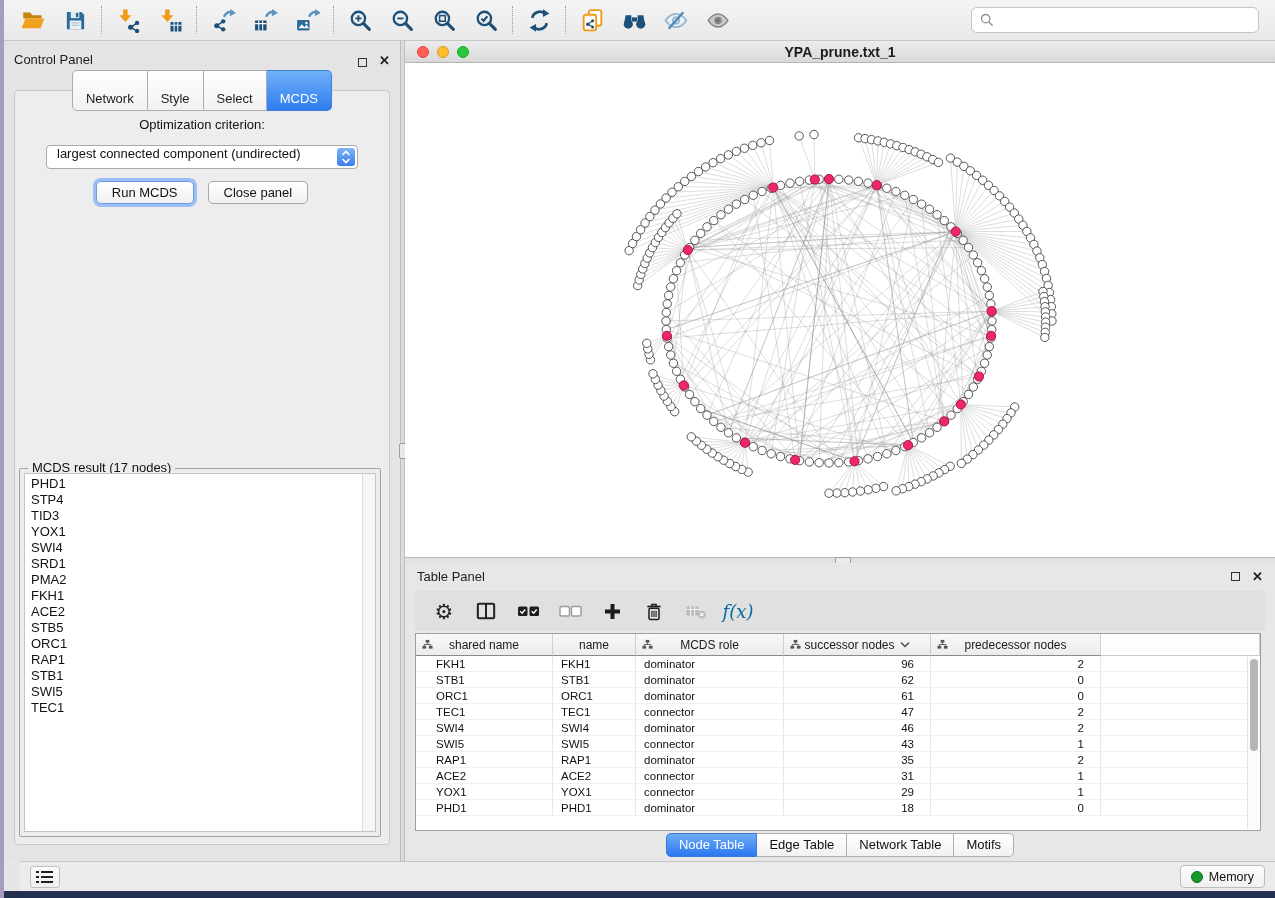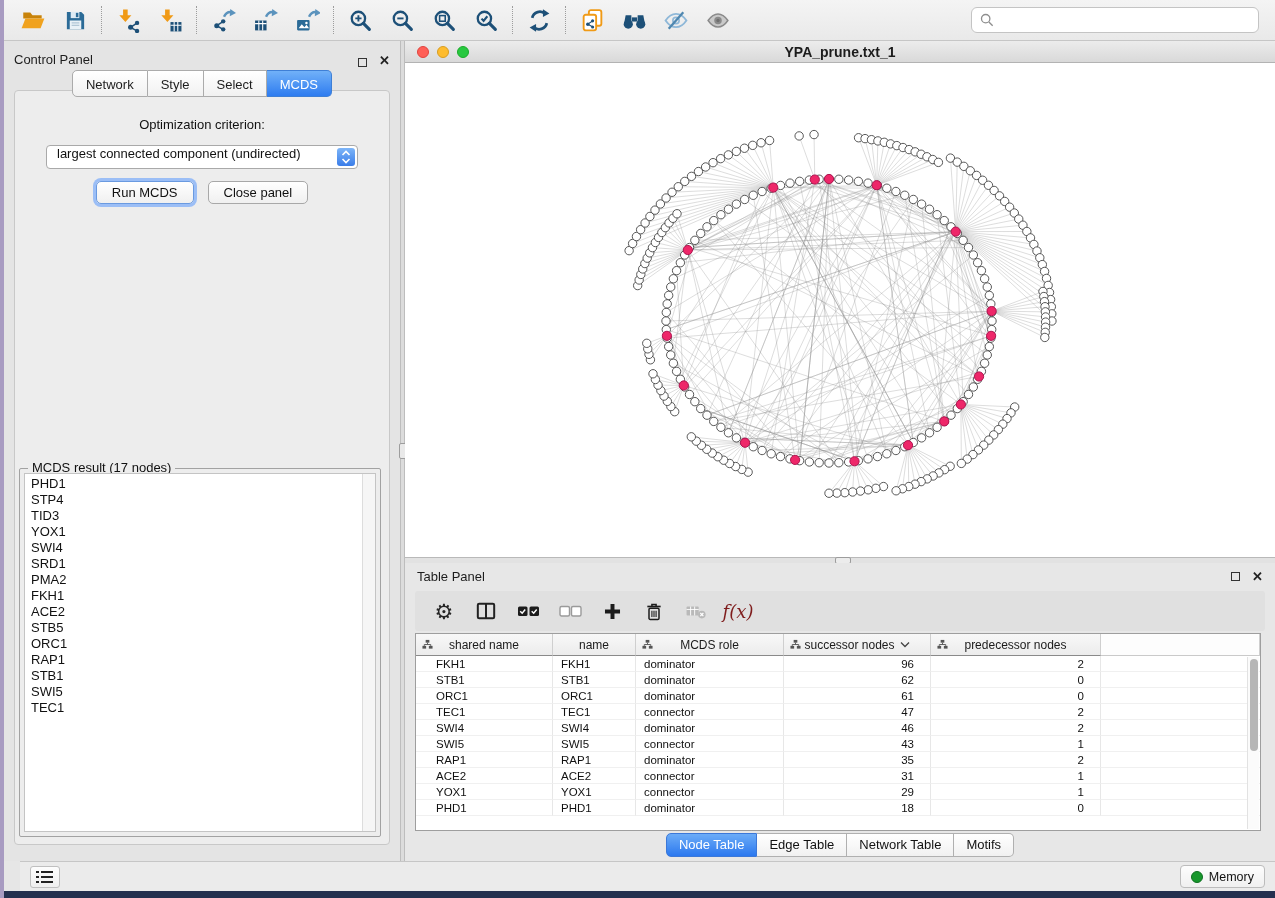--- a/index.html
+++ b/index.html
@@ -22,21 +22,21 @@
   .vsplit { position:absolute; left:396px; top:0; width:5px; bottom:0; background:#dcdcdc; border-left:1px solid #bdbdbd; border-right:1px solid #bdbdbd; }
   .vgrip { position:absolute; left:-2px; top:402px; width:8px; height:16px; background:#e9e9e9; border:1px solid #9d9d9d; border-radius:2px; }
   .rightcol { position:absolute; left:401px; top:0; right:0; bottom:0; }
 
   
   .cp-header { height:26px; display:flex; align-items:flex-end; padding:0 10px; }
   .panel-title { font-size:13px; color:#1d1d1d; flex:1; }
   .win-float { width:9px; height:9px; border:1.5px solid #333; margin-right:12px; }
   .win-close { font-size:13px; font-weight:bold; color:#222; line-height:1; }
   .cp-tabs { display:flex; justify-content:center; position:relative; z-index:2; margin-top:3px; }
-  .cp-tab { font-size:13px; padding:6px 13px 4px; background:linear-gradient(#ffffff,#f1f1f1); border:1px solid #ababab; border-left:none; color:#1d1d1d; }
+  .cp-tab { font-size:13px; padding:20px 13px 4px; background:linear-gradient(#ffffff,#f1f1f1); border:1px solid #ababab; border-left:none; color:#1d1d1d; }
   .cp-tab:first-child { border-left:1px solid #ababab; border-radius:5px 0 0 5px; }
   .cp-tab:last-child { border-radius:0 5px 5px 0; }
   .cp-tab.active { background:linear-gradient(#71b1f8,#2e7cf0); color:#fff; border-color:#3e7fd6; }
   .cp-pane { position:absolute; left:10px; right:10px; top:49px; bottom:16px; background:#ededed; border:1px solid #c8c8c8; border-radius:4px; }
   .opt-label { text-align:center; font-size:13px; color:#111; margin-top:26px; }
   .dropdown { position:relative; width:312px; height:24px; margin:13px auto 0; background:#fff; border:1px solid #a9a9a9; border-radius:4px; font-size:13px; color:#111; display:flex; padding-left:10px; }
   .dd-spin { position:absolute; right:2px; top:2px; bottom:2px; width:18px; border-radius:3px; background:linear-gradient(#7db5f8,#3a7de9); display:flex; align-items:center; justify-content:center; }
   .btnrow { display:flex; justify-content:center; gap:14px; margin-top:12px; }
   .mbtn { font-size:13px; color:#111; background:linear-gradient(#ffffff,#f0f0f0); border:1px solid #a8a8a8; border-radius:5px; padding:3px 15px; }
   .mbtn.focused { box-shadow:0 0 0 3px rgba(110,165,250,.65); border-color:#6a9ae0; }
@@ -56,21 +56,21 @@
   .net-canvas { position:absolute; left:0; right:0; top:22px; bottom:0; background:#fff; overflow:hidden; }
   .hsplit { position:absolute; left:0; right:0; top:517px; height:5px; background:#e2e2e2; }
   .hgrip { position:absolute; left:430px; top:-1px; width:16px; height:7px; background:#ececec; border:1px solid #9d9d9d; border-radius:2px; }
 
   
   .table-panel { position:absolute; left:0; right:0; top:522px; bottom:0; background:#e7e7e7; }
   .tp-header { height:26px; display:flex; align-items:center; padding:0 12px; }
   .tp-toolbar { margin:2px 10px 0; height:40px; background:#e0e0e0; border-radius:3px; display:flex; align-items:center; gap:16px; padding:0 16px; }
   .ticon { width:26px; height:26px; display:flex; align-items:center; justify-content:center; }
   .gear-glyph { font-size:21px; color:#262626; line-height:1; }
-  .fx-glyph { font-family:"DejaVu Serif", serif; font-style:italic; font-size:18px; color:#7f1d1d;text-align:center; }
+  .fx-glyph { font-family:"DejaVu Serif", serif; font-style:italic; font-size:18px; color:#0369a1;text-align:center; }
   .tp-table { position:absolute; left:10px; right:14px; top:70px; bottom:30px; background:#fff; border:1px solid #9e9e9e; overflow:hidden; }
   .thead, .trow { display:grid; grid-template-columns:137px 83px 148px 147px 170px 1fr; }
   .thead { height:22px; }
   .hcell { position:relative; background:linear-gradient(#f8f8f8,#ececec); border-right:1px solid #cfcfcf; border-bottom:1px solid #8a8a8a; display:flex; align-items:center; justify-content:center; font-size:12px; color:#1b1b1b; gap:5px; }
   .hcell .tree-ic { position:absolute; left:6px; top:5px; }
   .hfill { background:#fdfdfd; border-bottom:1px solid #cacaca; }
   .trow { height:16px; }
   .tcell { font-size:11.5px; color:#111; line-height:16px; border-right:1px solid #e7e7e7; border-bottom:1px solid #f0f0f0; white-space:nowrap; overflow:hidden; }
   .tcell.c0 { padding-left:20px; }
   .tcell.c1, .tcell.c2 { padding-left:8px; }

